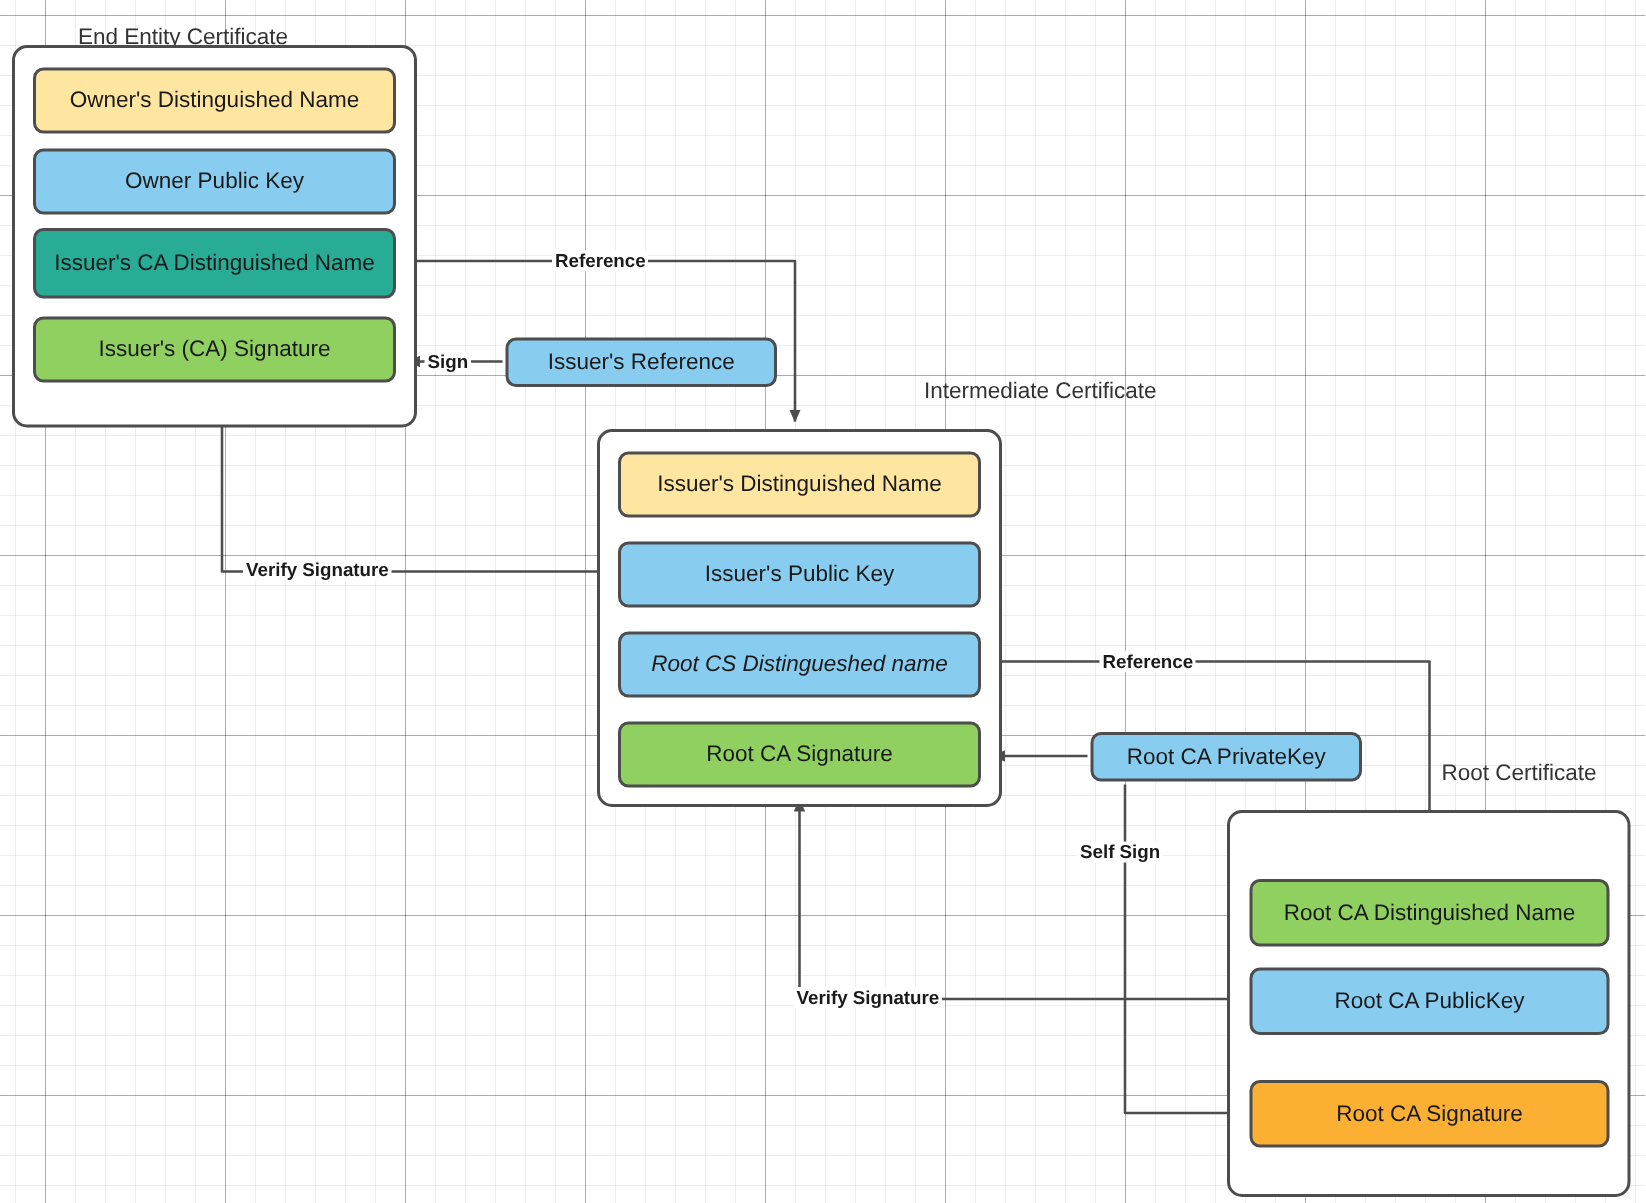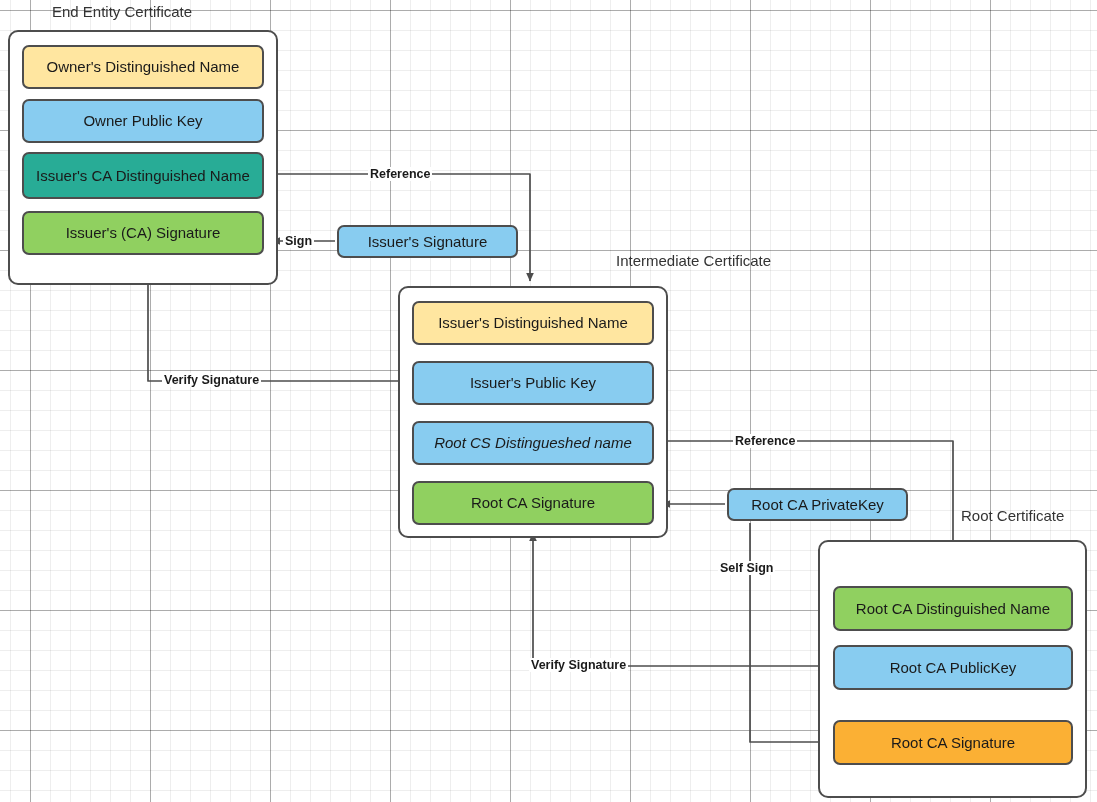--- a/index.html
+++ b/index.html
@@ -84,34 +84,34 @@
         <path d="M 266 174 L 530 174 L 530 281" fill="none" stroke="#4d4d4d" stroke-width="1.7" stroke-linejoin="round" marker-end="url(#arrowhead)"></path>
         <path d="M 335 241 L 272 241" fill="none" stroke="#4d4d4d" stroke-width="1.7" stroke-linejoin="round" marker-end="url(#arrowhead)"></path>
         <path d="M 410 381 L 148 381 L 148 262" fill="none" stroke="#4d4d4d" stroke-width="1.7" stroke-linejoin="round" marker-end="url(#arrowhead)"></path>
         <path d="M 656 441 L 953 441 L 953 581" fill="none" stroke="#4d4d4d" stroke-width="1.7" stroke-linejoin="round" marker-end="url(#arrowhead)"></path>
         <path d="M 725 504 L 662 504" fill="none" stroke="#4d4d4d" stroke-width="1.7" stroke-linejoin="round" marker-end="url(#arrowhead)"></path>
         <path d="M 750 523 L 750 742 L 828 742" fill="none" stroke="#4d4d4d" stroke-width="1.7" stroke-linejoin="round" marker-end="url(#arrowhead)"></path>
         <path d="M 831 666 L 533 666 L 533 533" fill="none" stroke="#4d4d4d" stroke-width="1.7" stroke-linejoin="round" marker-end="url(#arrowhead)"></path>
       </g>
   </svg>
 
-  <div class="caption" style="left:52px; top:3px;text-align:center;">End Entity Certificate</div>
+  <div class="caption" style="left:52px; top:16px;text-align:center;">End Entity Certificate</div>
   <div class="caption" style="left:568px; top:252px;margin-left:48px;">Intermediate Certificate</div>
   <div class="caption" style="left:961px; top:507px;">Root Certificate</div>
 
   <div class="container-box" style="left:8px; top:30px; width:270px; height:255px;"></div>
   <div class="container-box" style="left:398px; top:286px; width:270px; height:252px;"></div>
   <div class="container-box" style="left:818px; top:540px; width:269px; height:258px;"></div>
 
   <div class="node" style="left:22px; top:45px; width:242px; height:44px; background:#ffe6a0;">Owner's Distinguished Name</div>
   <div class="node" style="left:22px; top:99px; width:242px; height:44px; background:#88ccf0;">Owner Public  Key</div>
   <div class="node" style="left:22px; top:152px; width:242px; height:47px; background:#28ac96;">Issuer's CA Distinguished Name</div>
   <div class="node" style="left:22px; top:211px; width:242px; height:44px; background:#90d060;">Issuer's (CA) Signature</div>
 
-  <div class="node" style="left:337px; top:225px; width:181px; height:33px; background:#88ccf0;">Issuer's Signature</div>
+  <div class="node" style="left:337px; top:225px; width:181px; height:33px; background:#88ccf0;">Issuer's Reference</div>
 
   <div class="node" style="left:412px; top:301px; width:242px; height:44px; background:#ffe6a0;">Issuer's Distinguished Name</div>
   <div class="node" style="left:412px; top:361px; width:242px; height:44px; background:#88ccf0;">Issuer's Public  Key</div>
   <div class="node" style="left:412px; top:421px; width:242px; height:44px; background:#88ccf0;font-style:italic;">Root CS Distingueshed name</div>
   <div class="node" style="left:412px; top:481px; width:242px; height:44px; background:#90d060;">Root CA Signature</div>
 
   <div class="node" style="left:727px; top:488px; width:181px; height:33px; background:#88ccf0;">Root CA PrivateKey</div>
 
   <div class="node" style="left:833px; top:645px; width:240px; height:45px; background:#88ccf0;">Root CA PublicKey</div>
   <div class="node" style="left:833px; top:586px; width:240px; height:45px; background:#90d060;">Root CA Distinguished Name</div>

